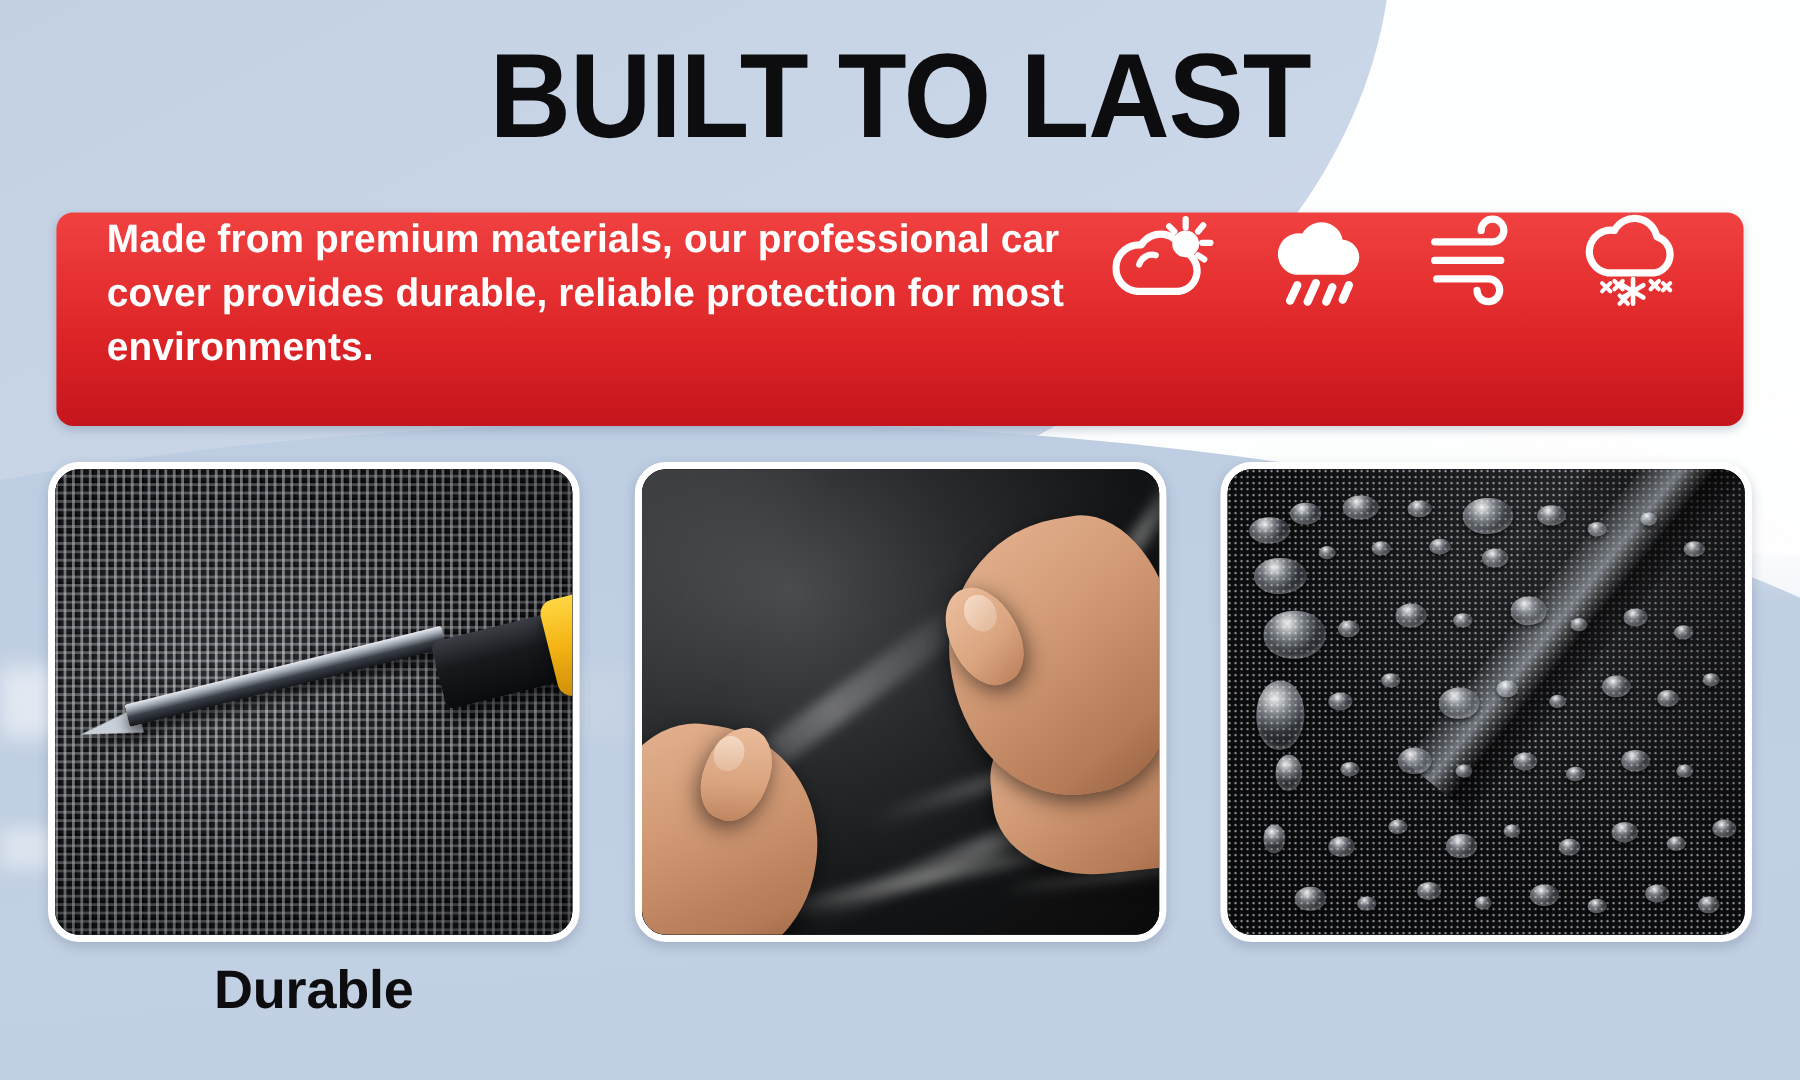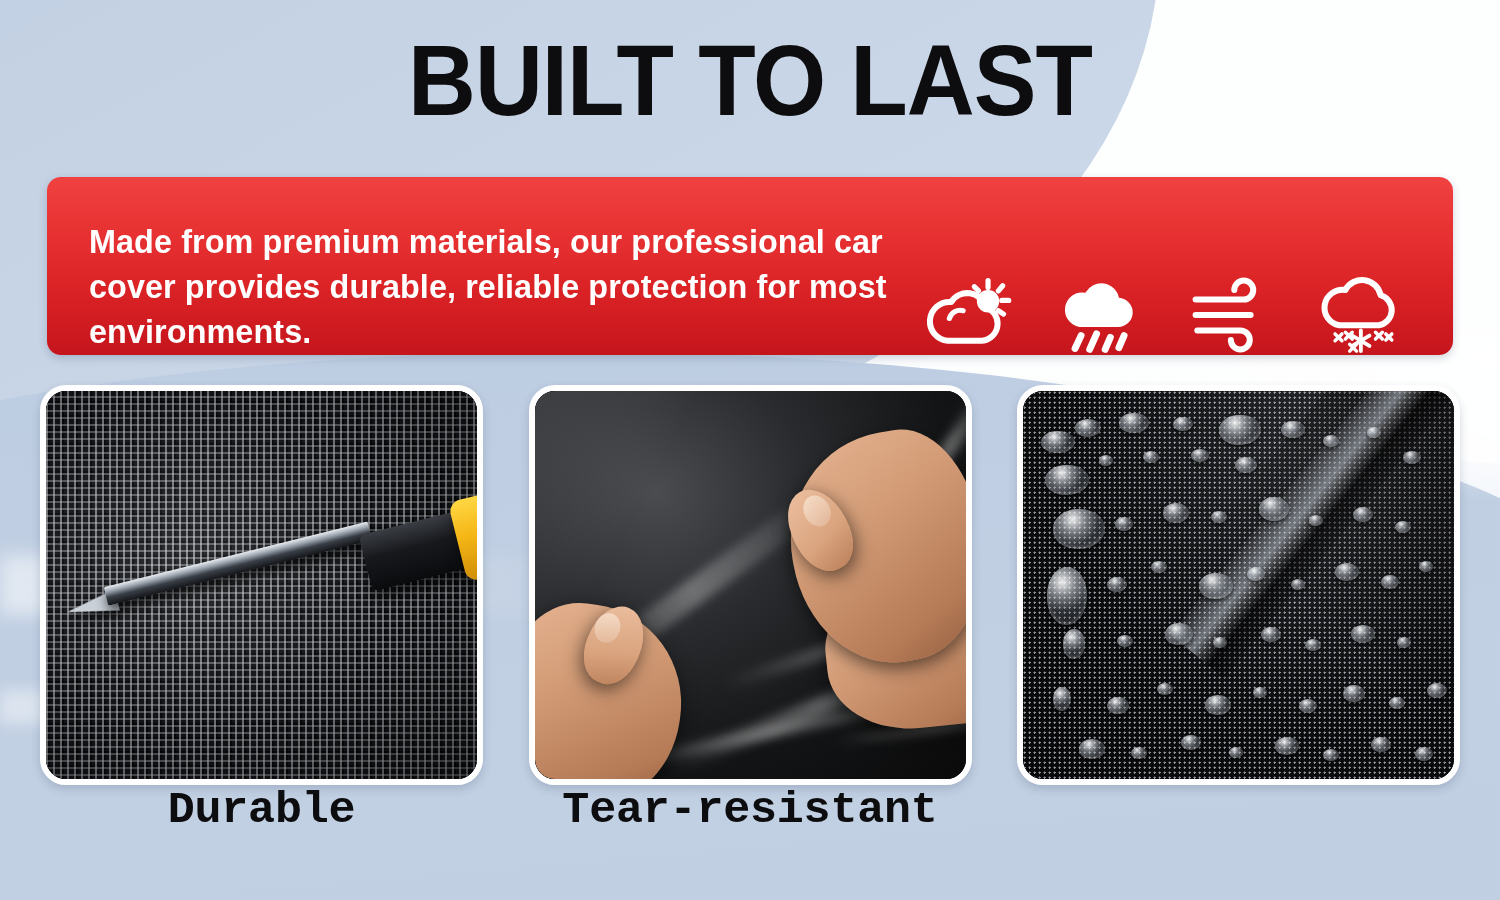--- a/index.html
+++ b/index.html
@@ -104,21 +104,21 @@
   .banner {
     position: absolute;
     left: 47px;
     top: 177px;
     width: 1406px;
     height: 178px;
     border-radius: 14px;
     background: linear-gradient(180deg, #f04141 0%, #e93434 26%, #db2326 62%, #c5151c 100%);
     box-shadow: 0 3px 8px rgba(40,60,90,0.22);
     display: flex;
-    align-items: flex-end;
+    align-items: flex-start;
     box-sizing: border-box;
     padding: 0 26px 0 42px;
   }
   .banner-text {
     color: #ffffff;
     font-family: "Liberation Sans Narrow", "Liberation Sans", sans-serif;
     font-size: 33px;
     line-height: 1.36;
     font-weight: 700;
     letter-spacing: 0.1px;
@@ -158,22 +158,23 @@
     position: relative;
     box-shadow: 0 4px 10px rgba(40,60,90,0.20);
   }
   .photo-inner {
     position: absolute;
     inset: 0;
     border-radius: 20px;
     overflow: hidden;
   }
   .caption {
+    margin-top: 14px;
     text-align: center;
-    font-family: Liberation Mono, monospace;
+    font-family: Liberation Sans, sans-serif;
     font-size: 45px;
     font-weight: 700;
     color: #0d0d0f;
     letter-spacing: -0.2px;
   }
 
   
   .mesh {
     position: absolute;
     inset: 0;
@@ -467,21 +468,20 @@
           <div class="fold f7"></div>
           <div class="hand hand-right-arm"></div>
           <div class="hand hand-right"></div>
           <div class="hand thumb-right"></div>
           <div class="hand nail-right"></div>
           <div class="hand hand-left"></div>
           <div class="hand thumb-left"></div>
           <div class="hand nail-left"></div>
         </div>
       </div>
-      <div class="caption">Tear-resistant</div>
     </div>
 
     <div class="feature">
       <div class="photo-frame">
         <div class="photo-inner">
           <div class="waterfab"></div>
           <div class="seam2"></div>
           <div class="seam"></div>
           <div id="drops">
               <div class="drop" style="left: 18px; top: 40px; width: 34px; height: 22px;"></div>

